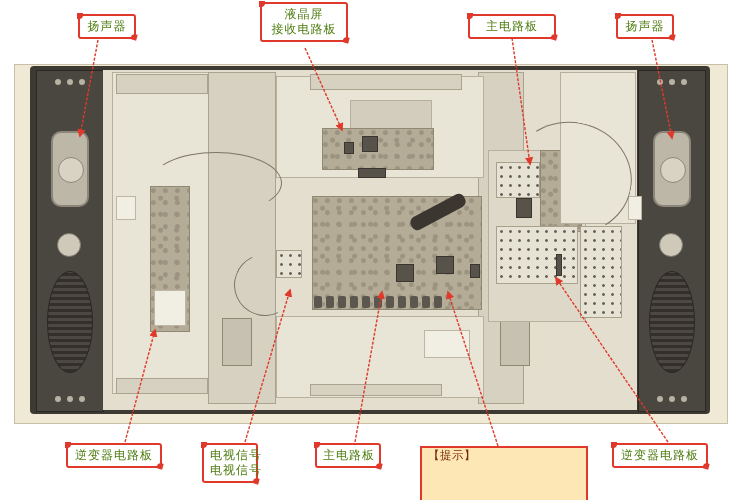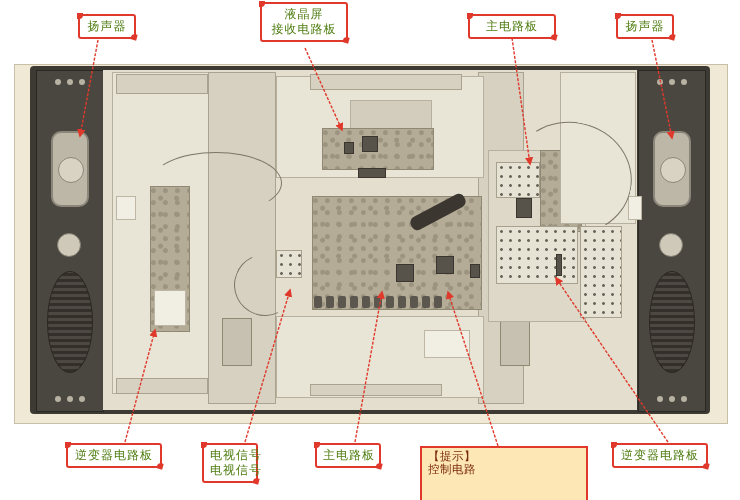--- a/index.html
+++ b/index.html
@@ -98,21 +98,21 @@
     position: absolute; left: 420px; top: 446px; width: 168px; height: 60px;
     background: #fde7b5;
     border: 2px solid #e0392b;
     box-sizing: border-box;
     padding: 2px 6px;
     color: #7a2a0c;
     font-size: 11.5px; line-height: 12.5px;
     letter-spacing: 0.5px;
     white-space: nowrap;
   }
-  .tip-box .line { display: block; }
+  .tip-box .line { display: block; font-family: Liberation Mono, monospace; }
 </style>
 </head>
 <body>
 
 <div class="photo"></div>
 <div class="bezel"></div>
 
 <div class="speaker-panel left">
   <div class="dot" style="left:18px;top:8px"></div>
   <div class="dot" style="left:30px;top:8px"></div>
@@ -253,14 +253,13 @@
 <div class="callout" style="left:315px;top:443px;width:66px">
   <span class="line">主电路板</span>
 </div>
 
 <div class="callout" style="left:612px;top:443px;width:96px">
   <span class="line">逆变器电路板</span>
 </div>
 
 <div class="tip-box">
   <span class="line">【提示】</span>
-  <span class="line">控制电路</span>
 </div>
 
 </body></html>

